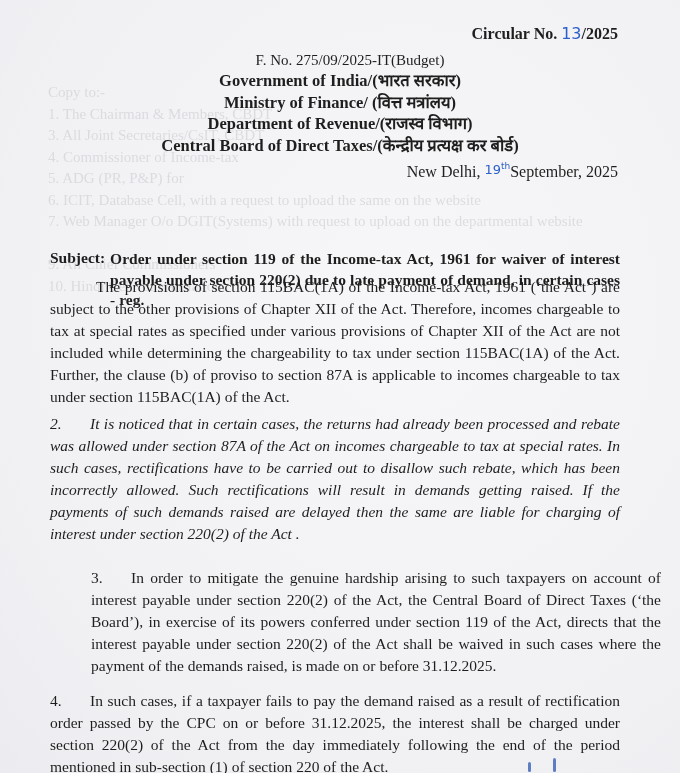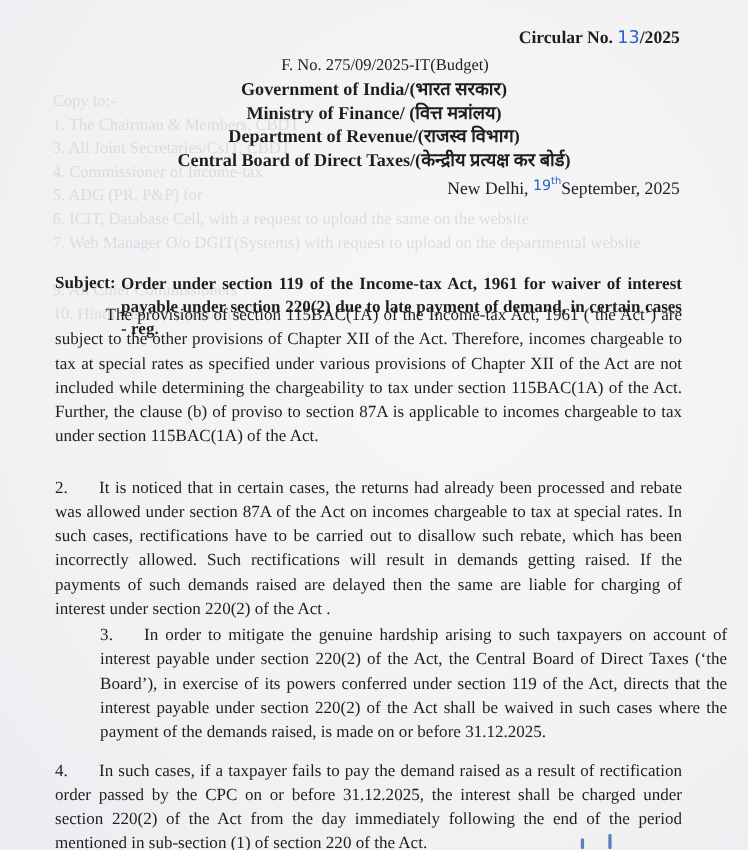--- a/index.html
+++ b/index.html
@@ -43,21 +43,21 @@
       align-items: center;
     }
     .subject .lbl { flex: 0 0 auto; margin-right: 5px; }
     .subject .txt { flex: 1; text-align: justify; margin-top: 44px; }
     .para {
       position: absolute; left: 50px; width: 570px;
       font-size: 15.5px; line-height: 22px; text-align: justify;
     }
     .para .num { display: inline-block; width: 40px; }
     .p1 { top: 276px; text-indent: 46px; }
-    .p2 { top: 433px; }
+    .p2 { top: 413px; font-style: italic; }
     .p3 { top: 567px; margin-left: 41px; }
     .p4 { top: 690px; }
     .sig-mark {
       position: absolute; left: 528px; top: 762px; width: 3px; height: 10px;
       background: #3a62b8; border-radius: 2px; opacity: 0.8;
     }
     .sig-mark2 {
       position: absolute; left: 553px; top: 758px; width: 3px; height: 14px;
       background: #3a62b8; border-radius: 2px; opacity: 0.8;
     }

